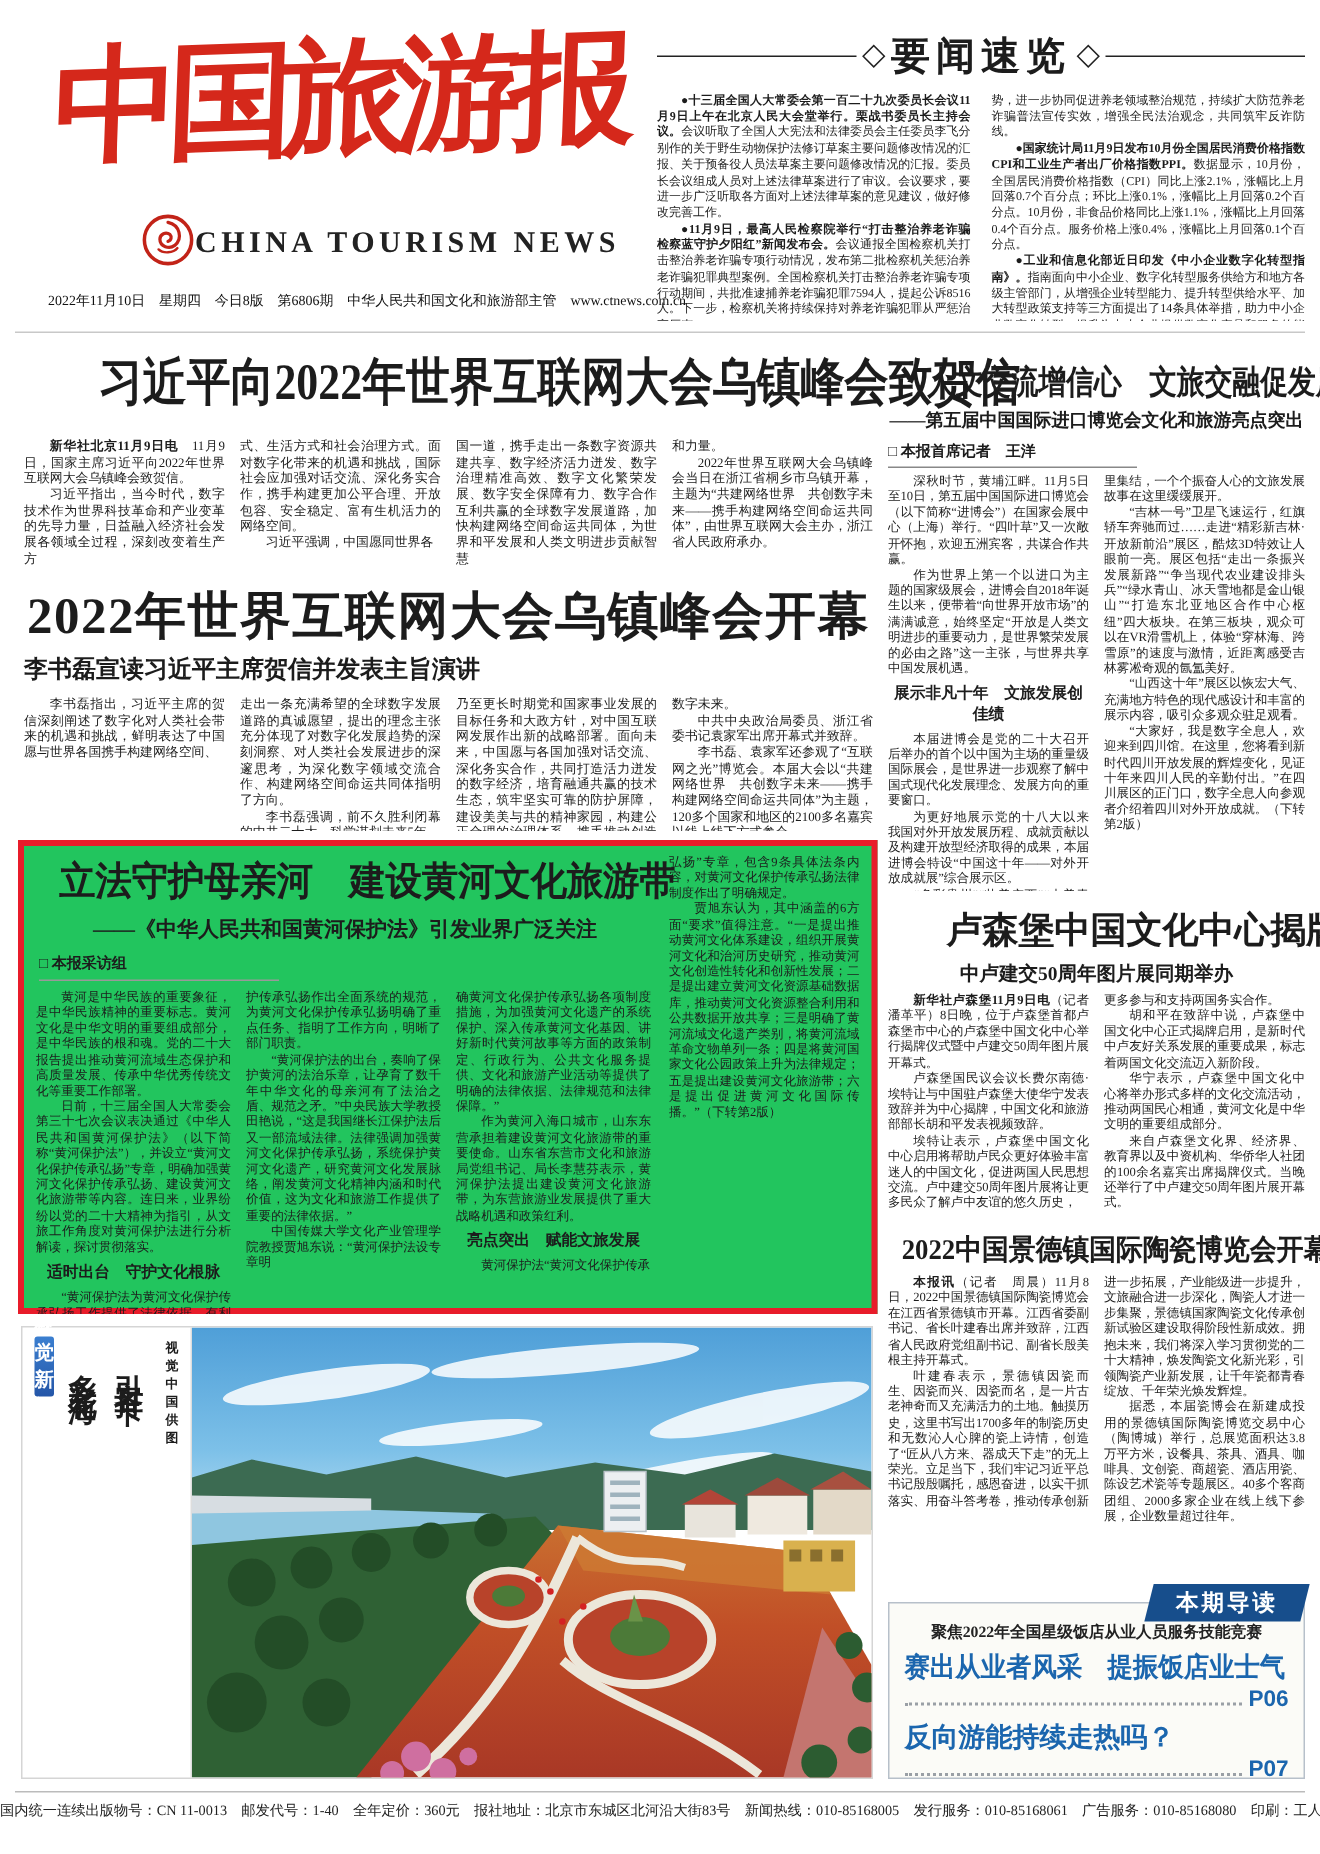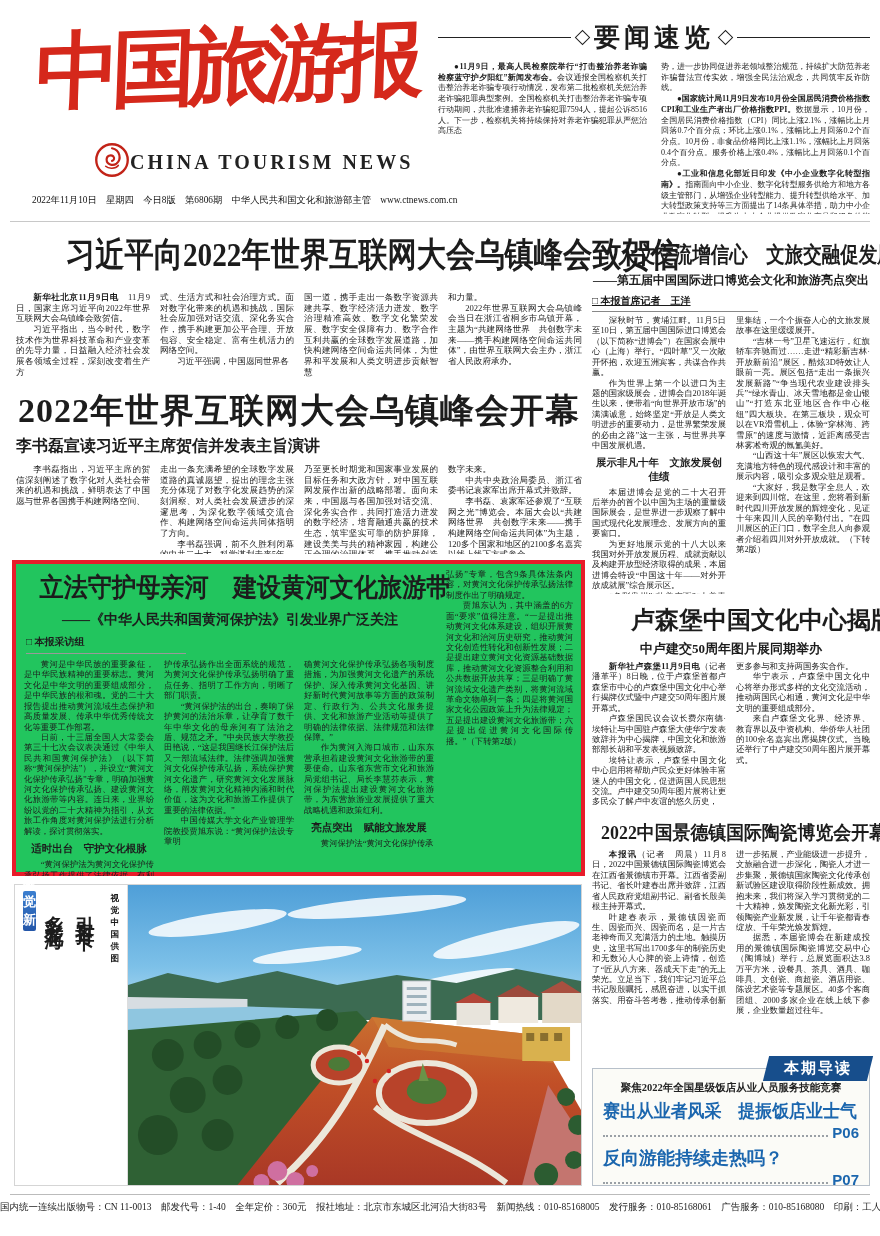--- a/index.html
+++ b/index.html
@@ -50,21 +50,21 @@
   .rb-byline{font-size:10px;font-weight:bold;width:160px;border-bottom:1px solid #999;
              padding:2px 0 4px;margin:0 0 6px 2px;}
   .rb-cols .col{width:130px;height:216px;font-size:8.4px;}
   .rb-c4{width:127px;height:292px;overflow:hidden;font-size:8.4px;line-height:1.24;}
   
   .a3h{position:absolute;left:592px;top:240px;width:278px;text-align:center;}
   .a3h span{display:inline-block;font-size:22px;font-weight:bold;white-space:nowrap;
             transform:scaleX(.84);transform-origin:center;}
   .a3sub{position:absolute;left:592px;top:272px;width:278px;text-align:center;font-size:12px;font-weight:bold;}
   .a3byline{position:absolute;left:592px;top:294px;width:166px;font-size:10px;font-weight:bold;
-            border-bottom:1px solid #888;padding-bottom:3px;text-decoration:underline;}
+            border-bottom:1px solid #888;padding-bottom:3px;}
   .a3cols{position:absolute;left:592px;top:316px;width:278px;height:278px;}
   .a3cols .col{height:278px;font-size:8.4px;}
   .a5h{position:absolute;left:624px;top:604px;width:278px;text-align:center;font-size:24px;font-weight:bold;white-space:nowrap;}
   .a5sub{position:absolute;left:592px;top:640px;width:278px;text-align:center;font-size:13px;font-weight:bold;}
   .a5cols{position:absolute;left:592px;top:662px;width:278px;height:152px;}
   .a5cols .col{height:152px;font-size:8.4px;}
   .a6h{position:absolute;left:592px;top:820px;width:278px;text-align:center;}
   .a6h span{display:inline-block;font-size:19px;font-weight:bold;white-space:nowrap;
             transform:scaleX(.94);transform-origin:center;}
   .a6cols{position:absolute;left:592px;top:850px;width:278px;height:200px;}
@@ -124,20 +124,21 @@
   <div class="brief">
     <div class="brief-head">
       <span class="bline"></span>
       <span class="diamond"></span>
       <span class="brief-title">要闻速览</span>
       <span class="diamond"></span>
       <span class="bline"></span>
     </div>
     <div class="brief-cols art">
       <div class="brief-col">
+          <p><b>●十三届全国人大常委会第一百二十九次委员长会议11月9日上午在北京人民大会堂举行。栗战书委员长主持会议。</b>会议听取了全国人大宪法和法律委员会主任委员李飞分别作的关于野生动物保护法修订草案主要问题修改情况的汇报、关于预备役人员法草案主要问题修改情况的汇报。委员长会议组成人员对上述法律草案进行了审议。会议要求，要进一步广泛听取各方面对上述法律草案的意见建议，做好修改完善工作。</p>
           <p><b>●11月9日，最高人民检察院举行“打击整治养老诈骗　检察蓝守护夕阳红”新闻发布会。</b>会议通报全国检察机关打击整治养老诈骗专项行动情况，发布第二批检察机关惩治养老诈骗犯罪典型案例。全国检察机关打击整治养老诈骗专项行动期间，共批准逮捕养老诈骗犯罪7594人，提起公诉8516人。下一步，检察机关将持续保持对养老诈骗犯罪从严惩治高压态</p>
         </div>
       <div class="brief-col">
           <p class="cont">势，进一步协同促进养老领域整治规范，持续扩大防范养老诈骗普法宣传实效，增强全民法治观念，共同筑牢反诈防线。</p>
           <p><b>●国家统计局11月9日发布10月份全国居民消费价格指数CPI和工业生产者出厂价格指数PPI。</b>数据显示，10月份，全国居民消费价格指数（CPI）同比上涨2.1%，涨幅比上月回落0.7个百分点；环比上涨0.1%，涨幅比上月回落0.2个百分点。10月份，非食品价格同比上涨1.1%，涨幅比上月回落0.4个百分点。服务价格上涨0.4%，涨幅比上月回落0.1个百分点。</p>
           <p><b>●工业和信息化部近日印发《中小企业数字化转型指南》。</b>指南面向中小企业、数字化转型服务供给方和地方各级主管部门，从增强企业转型能力、提升转型供给水平、加大转型政策支持等三方面提出了14条具体举措，助力中小企业数字化转型，提升为中小企业提供数字化产品和服务的能力。（均据新华社）</p>
         </div>
     </div>
   </div>
 
@@ -236,20 +237,21 @@
   <div class="a5h">卢森堡中国文化中心揭牌</div>
   <div class="a5sub">中卢建交50周年图片展同期举办</div>
   <div class="a5cols cols art">
     <div class="col">
         <p><b>新华社卢森堡11月9日电</b>（记者　潘革平）8日晚，位于卢森堡首都卢森堡市中心的卢森堡中国文化中心举行揭牌仪式暨中卢建交50周年图片展开幕式。</p>
         <p>卢森堡国民议会议长费尔南德·埃特让与中国驻卢森堡大使华宁发表致辞并为中心揭牌，中国文化和旅游部部长胡和平发表视频致辞。</p>
         <p>埃特让表示，卢森堡中国文化中心启用将帮助卢民众更好体验丰富迷人的中国文化，促进两国人民思想交流。卢中建交50周年图片展将让更多民众了解卢中友谊的悠久历史，</p>
       </div>
     <div class="col">
         <p class="cont">更多参与和支持两国务实合作。</p>
+        <p>胡和平在致辞中说，卢森堡中国文化中心正式揭牌启用，是新时代中卢友好关系发展的重要成果，标志着两国文化交流迈入新阶段。</p>
         <p>华宁表示，卢森堡中国文化中心将举办形式多样的文化交流活动，推动两国民心相通，黄河文化是中华文明的重要组成部分。</p>
         <p>来自卢森堡文化界、经济界、教育界以及中资机构、华侨华人社团的100余名嘉宾出席揭牌仪式。当晚还举行了中卢建交50周年图片展开幕式。</p>
       </div>
   </div>
 
   <div class="a6h"><span>2022中国景德镇国际陶瓷博览会开幕</span></div>
   <div class="a6cols cols art">
     <div class="col">
         <p><b>本报讯</b>（记者　周晨）11月8日，2022中国景德镇国际陶瓷博览会在江西省景德镇市开幕。江西省委副书记、省长叶建春出席并致辞，江西省人民政府党组副书记、副省长殷美根主持开幕式。</p>
         <p>叶建春表示，景德镇因瓷而生、因瓷而兴、因瓷而名，是一片古老神奇而又充满活力的土地。触摸历史，这里书写出1700多年的制瓷历史和无数沁人心脾的瓷上诗情，创造了“匠从八方来、器成天下走”的无上荣光。立足当下，我们牢记习近平总书记殷殷嘱托，感恩奋进，以实干抓落实、用奋斗答考卷，推动传承创新</p>

